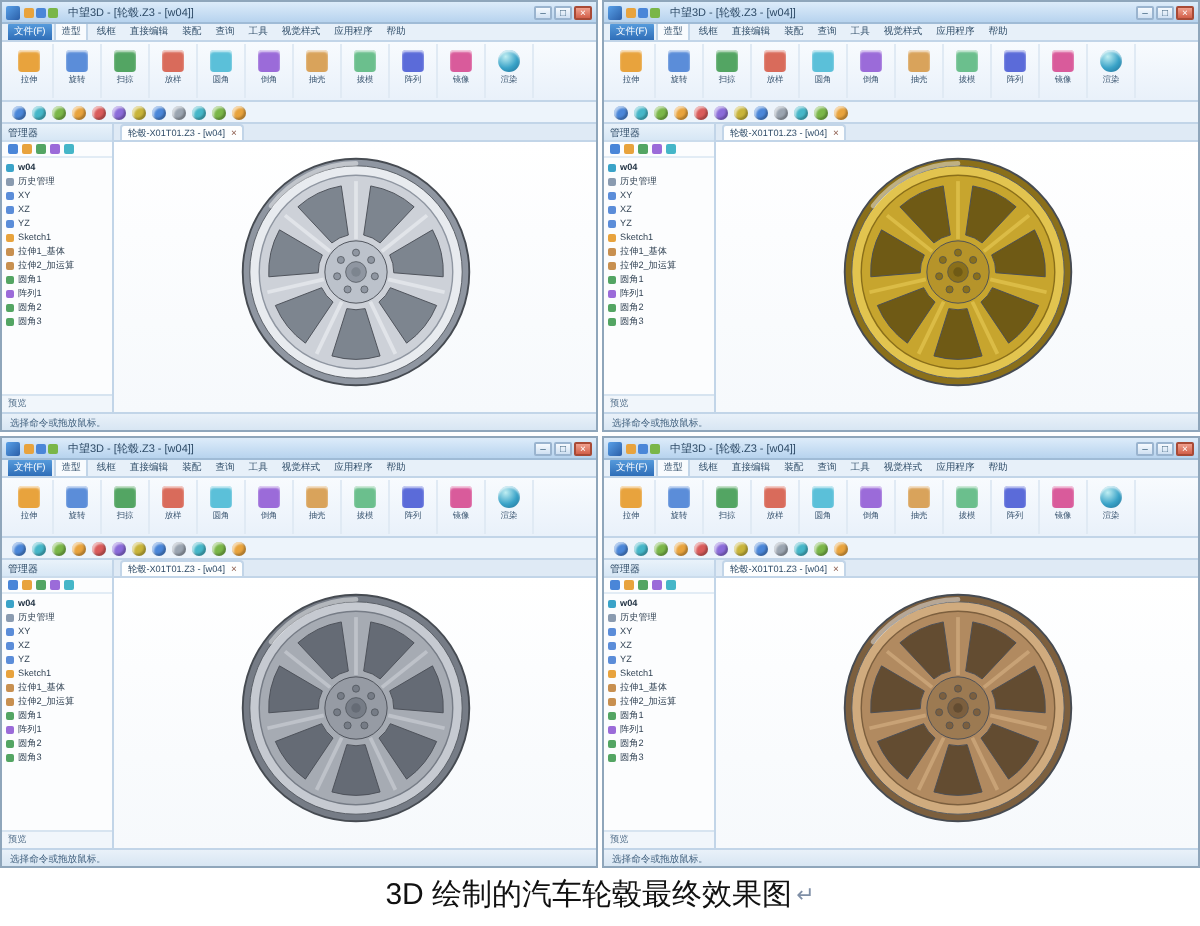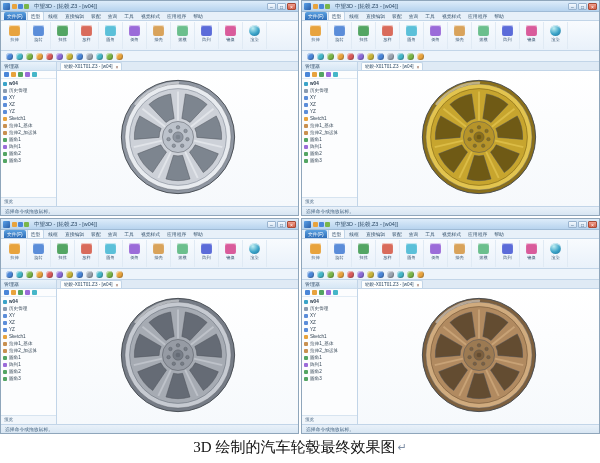--- a/index.html
+++ b/index.html
@@ -57,21 +57,21 @@
   .doctab{background:#fdfefe;border:1px solid #c2d5e8;border-bottom:none;border-radius:2px 2px 0 0;
     font-size:4.6px;color:#2d4a66;padding:1px 3px;display:flex;gap:3px;align-items:center;white-space:nowrap}
   .doctab .x{color:#8a5a4a;font-size:5px;line-height:4px}
   .canvas{flex:1;display:flex;align-items:center;justify-content:center;background:linear-gradient(#ffffff,#f6f9fc)}
   
   .statusbar{height:9px;background:linear-gradient(#e9f1f9,#d8e6f3);border-top:1px solid #c2d5e8;
     font-size:4.8px;color:#40607e;display:flex;align-items:center;padding:0 4px;
     justify-content:space-between;flex:0 0 auto;white-space:nowrap}
   
   .caption{height:27px;display:flex;align-items:center;justify-content:center;gap:2px;
-    font-family:Liberation Serif, serif;font-size:15px;color:#111}
+    font-family:Liberation Sans, sans-serif;font-size:15px;color:#111}
   .caption .mark{color:#7f8fa6;font-size:11px}
 </style>
 </head>
 <body>
 
 <div id="grid">
 
 <div class="panel">
 
     <div class="titlebar">

